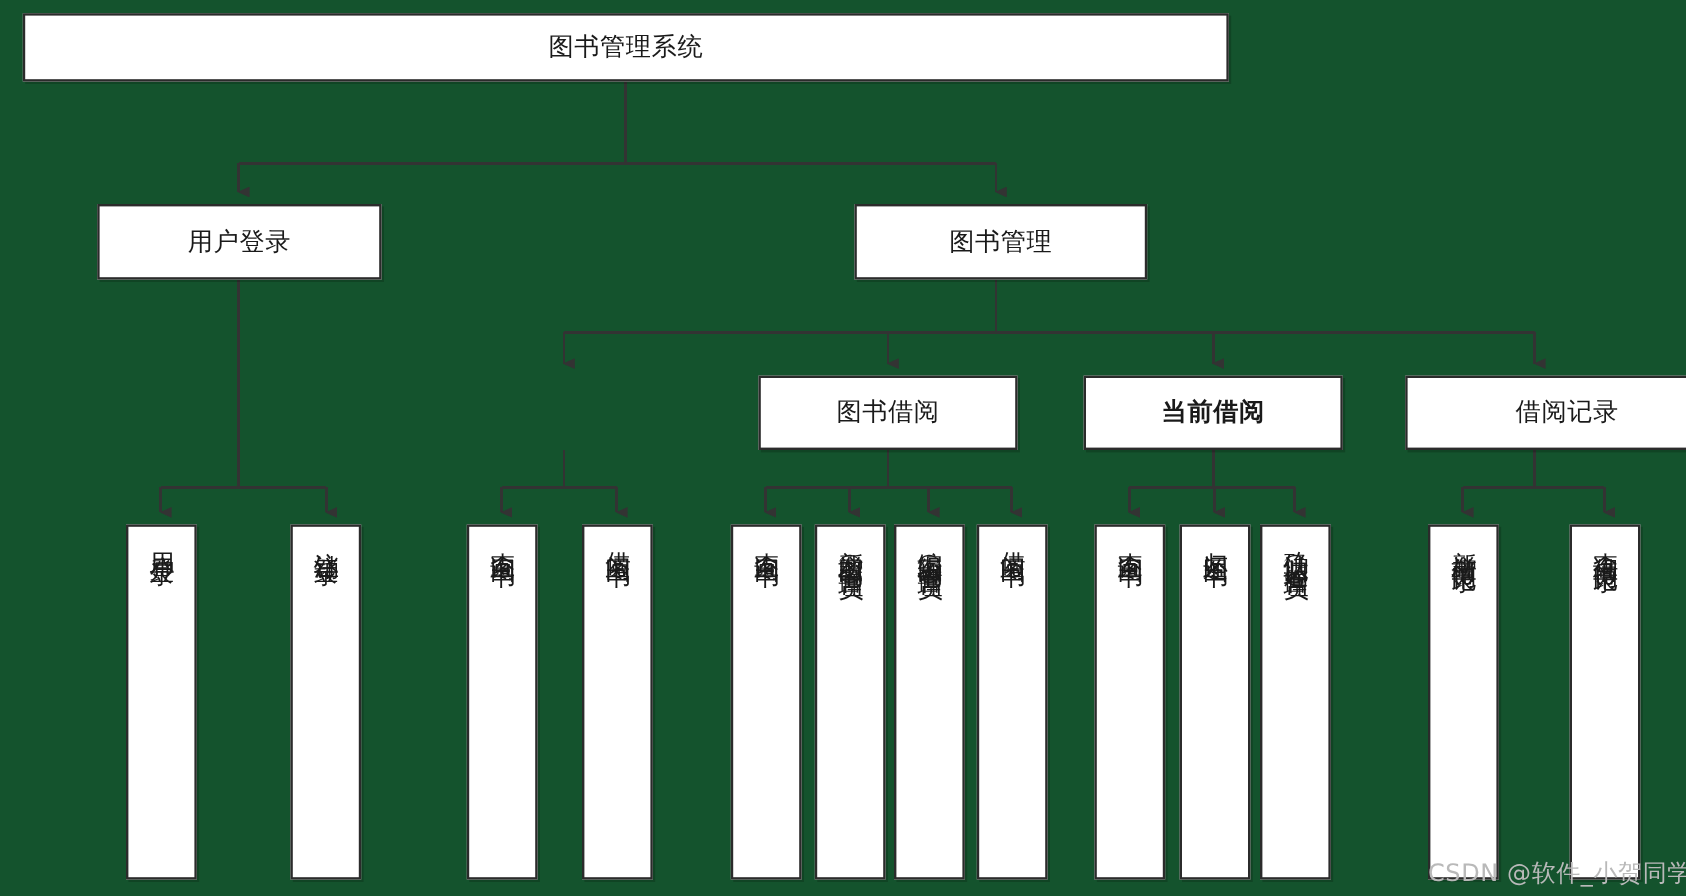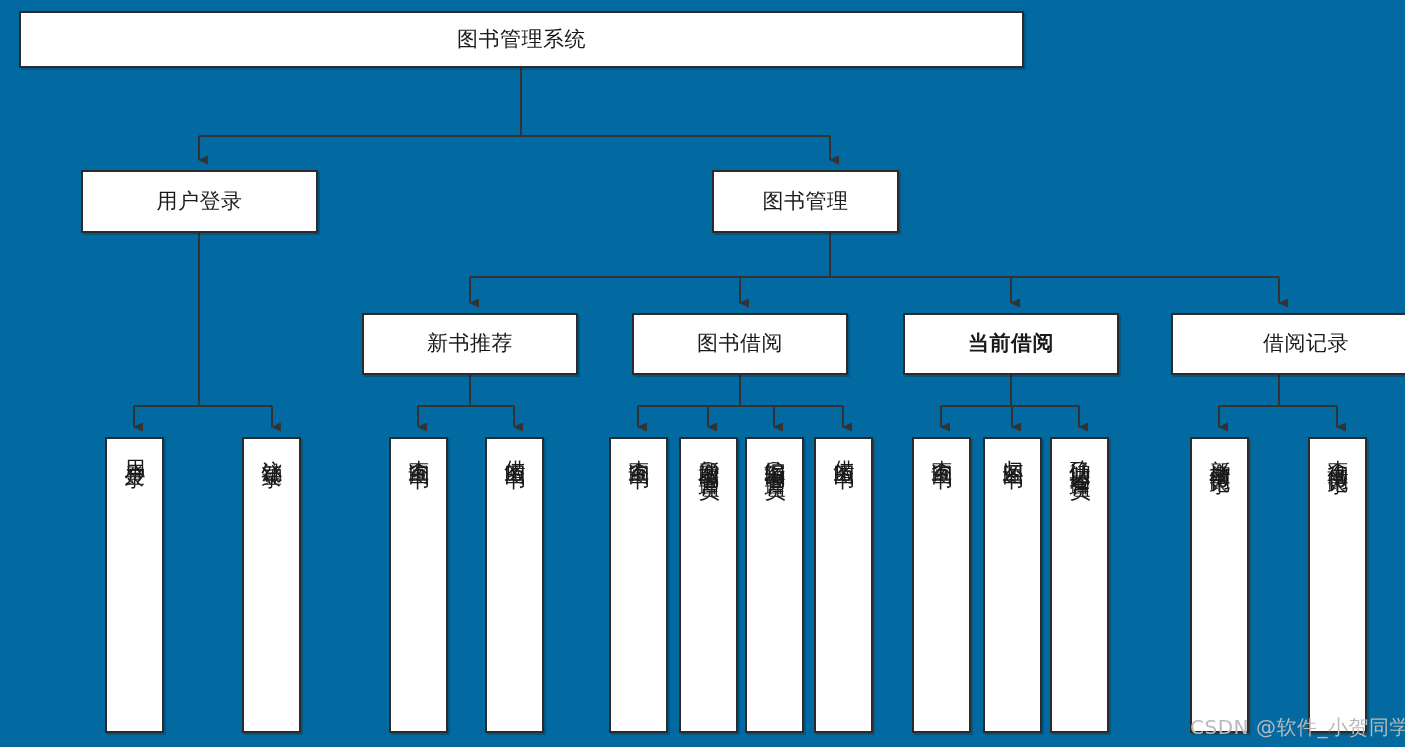--- a/index.html
+++ b/index.html
@@ -10,21 +10,21 @@
   body {
     width: 1405px;
     height: 747px;
     font-family: "DejaVu Sans", "Liberation Sans", sans-serif;
     overflow: hidden;
   }
   #diagram-root {
     position: relative;
     width: 1405px;
     height: 747px;
-    background: #0369a1;
+    background: #14532d;
   }
   svg.canvas {
     position: absolute;
     left: 0;
     top: 0;
     width: 1405px;
     height: 747px;
   }
   .node-box {
     position: absolute;
@@ -120,27 +120,24 @@
     </g>
   </svg>
 
   <div class="node-box" style="left:19px; top:11px; width:1005px; height:57px;">
     <span class="node-label-h">图书管理系统</span>
   </div>
 
   <div class="node-box" style="left:81px; top:170px; width:237px; height:63px;">
     <span class="node-label-h">用户登录</span>
   </div>
-  <div class="node-box" style="left:712px; top:170px; width:187px; height:63px;">
+  <div class="node-box" style="left:712px; top:170px; width:244px; height:63px;">
     <span class="node-label-h">图书管理</span>
   </div>
 
-  <div class="node-box" style="left:362px; top:313px; width:216px; height:62px;">
-    <span class="node-label-h">新书推荐</span>
-  </div>
   <div class="node-box" style="left:632px; top:313px; width:216px; height:62px;">
     <span class="node-label-h">图书借阅</span>
   </div>
   <div class="node-box" style="left:903px; top:313px; width:216px; height:62px;font-weight:bold;">
     <span class="node-label-h">当前借阅</span>
   </div>
   <div class="node-box" style="left:1171px; top:313px; width:239px; height:62px;padding-left:31px;">
     <span class="node-label-h">借阅记录</span>
   </div>
 

